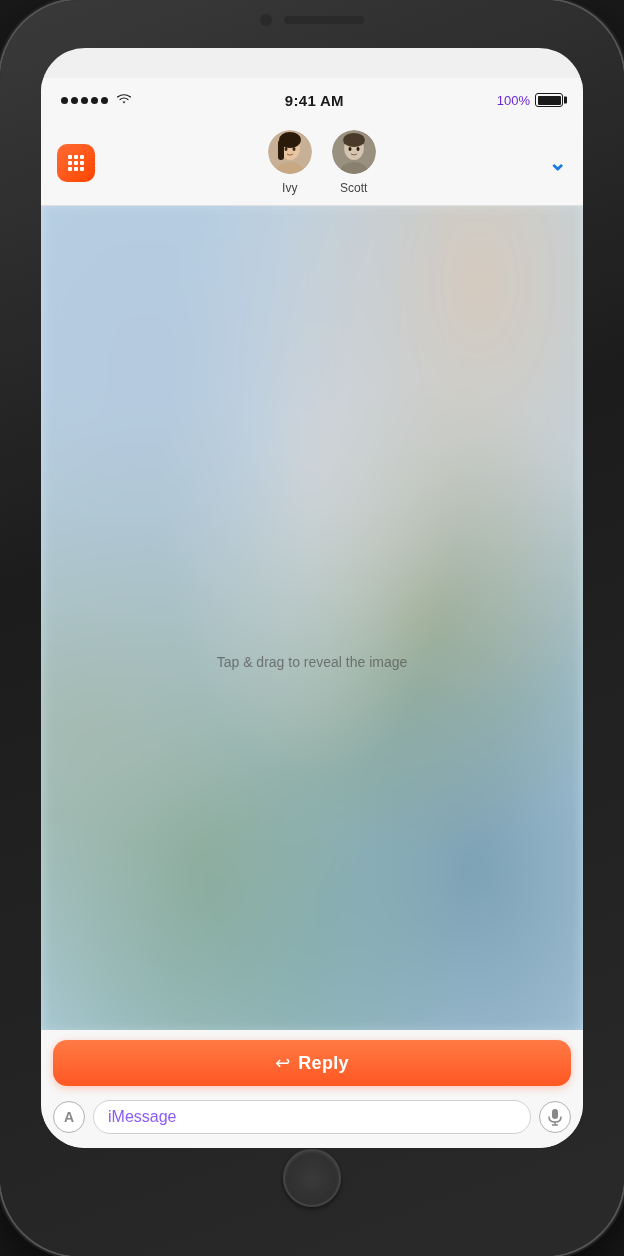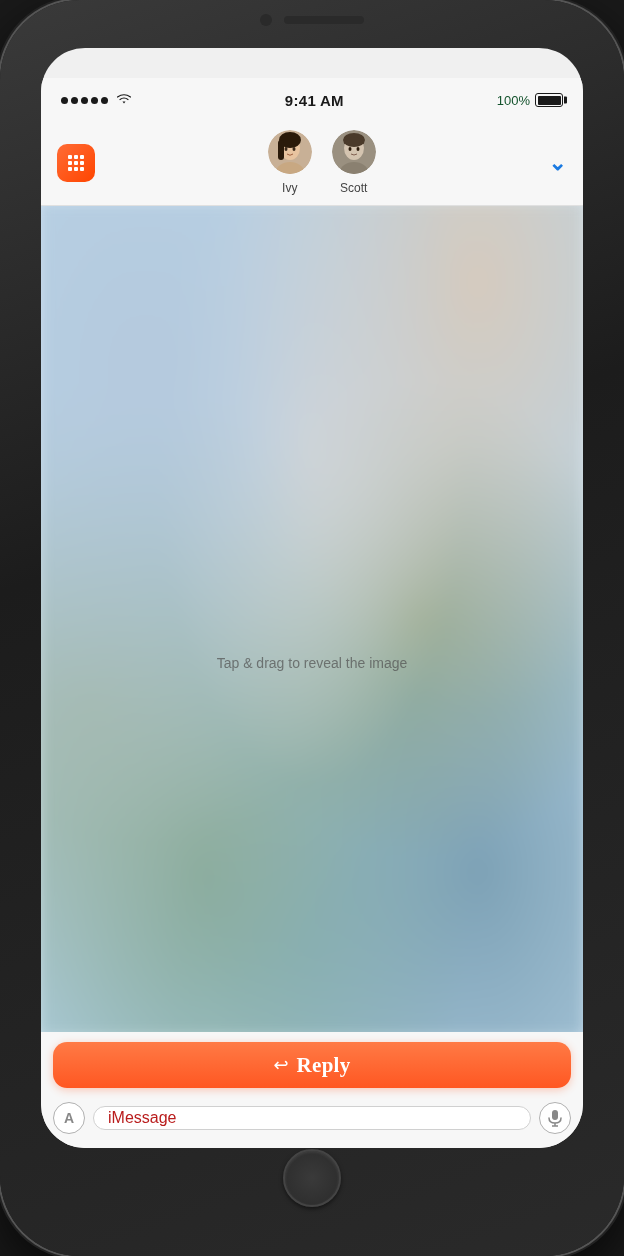--- a/index.html
+++ b/index.html
@@ -134,21 +134,21 @@
       color: #1a1a1a;
       letter-spacing: 0.3px;
     }
 
     .status-right {
       display: flex;
       align-items: center;
       gap: 5px;
       font-size: 13px;
       font-weight: 500;
-      color: #14532d;
+      color: #6d28d9;
     }
 
     .battery-container {
       display: flex;
       align-items: center;
       gap: 2px;
     }
 
     .battery-box {
       width: 28px;
@@ -318,24 +318,23 @@
       box-shadow: 0 2px 8px rgba(255, 87, 34, 0.3);
     }
 
     .reply-arrow {
       color: white;
       font-size: 18px;
     }
 
     .reply-text {
       color: white;
-      font-size: 21px;
+      font-size: 18px;
       font-weight: 600;
       letter-spacing: 0.3px;
-      font-family: Liberation Serif, serif;
     }
 
     
     .imessage-bar {
       display: flex;
       align-items: center;
       padding: 6px 12px 14px;
       gap: 8px;
     }
 
@@ -350,27 +349,27 @@
       color: #888;
       font-size: 14px;
       font-weight: 600;
       cursor: pointer;
       flex-shrink: 0;
       background: white;
     }
 
     .imessage-input {
       flex: 1;
-      height: 24px;
+      height: 34px;
       background: white;
       border: 1px solid #d0d0d0;
       border-radius: 17px;
       padding: 0 14px;
       font-size: 16px;
-      color: #b91c1c;
+      color: #8b5cf6;
       display: flex;
       align-items: center;
     }
 
     .mic-btn {
       width: 32px;
       height: 32px;
       border: 1.5px solid #b0b0b0;
       border-radius: 50%;
       display: flex;

